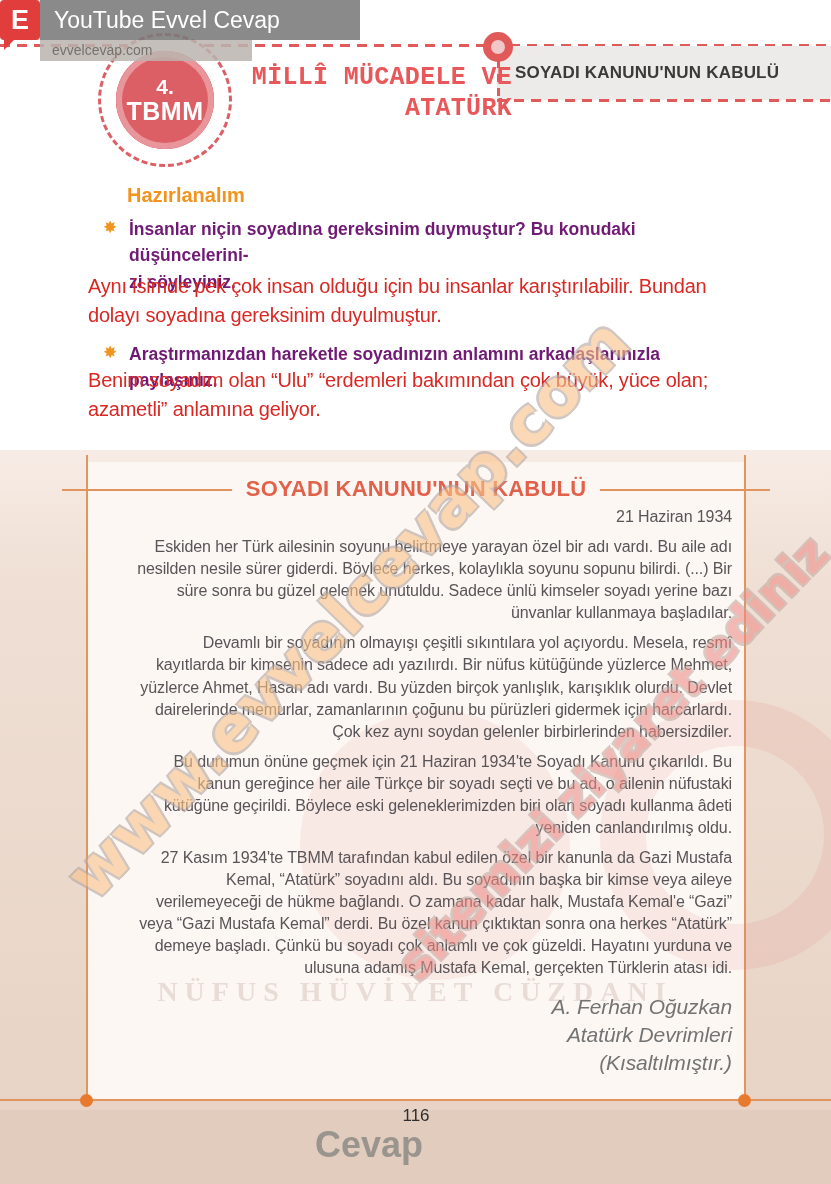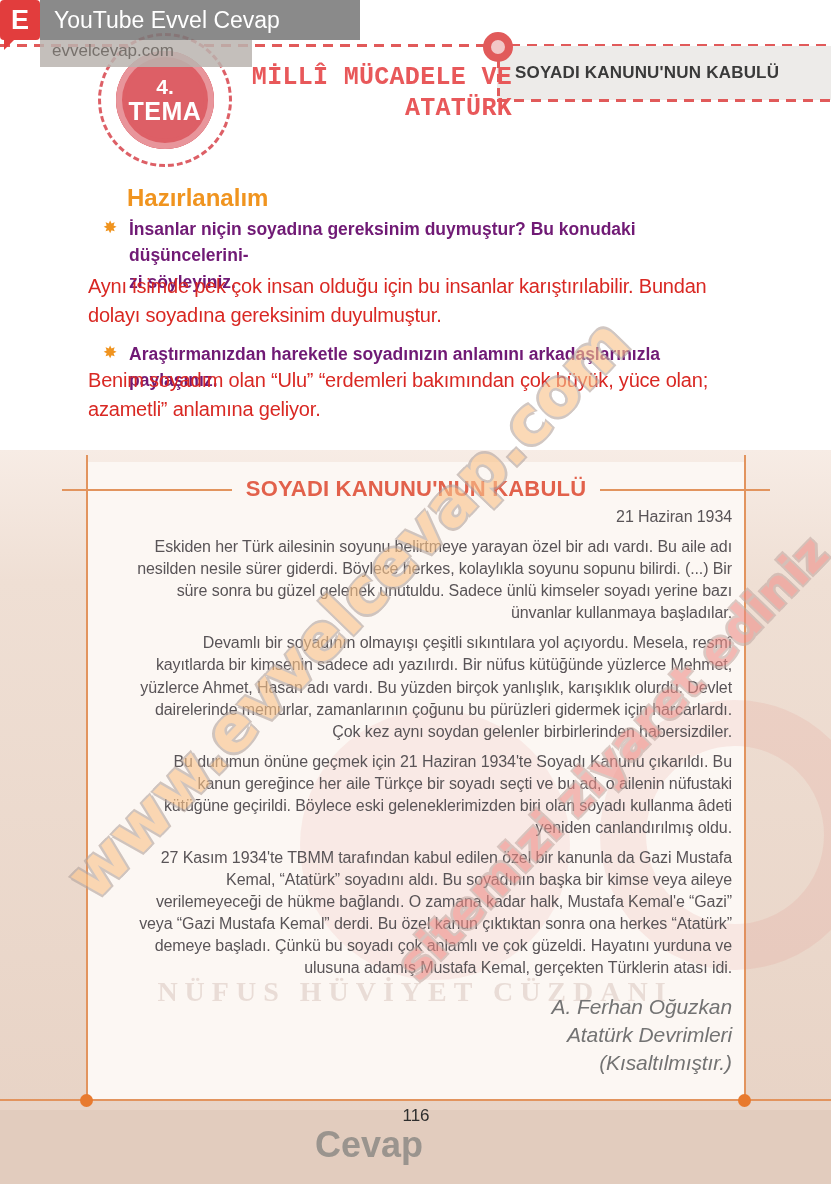--- a/index.html
+++ b/index.html
@@ -22,23 +22,23 @@
     position:absolute; left:4px; top:39px; width:0; height:0;
     border-top:11px solid #e23d3d; border-right:11px solid transparent;
   }
   .banner-title {
     position:absolute; left:40px; top:0; width:306px; height:40px;
     background:rgba(122,122,122,0.88); color:#ffffff;
     font-size:23px; line-height:40px; padding-left:14px;
     font-family:"Liberation Sans", sans-serif; white-space:nowrap;
   }
   .banner-sub {
-    position:absolute; left:40px; top:40px; width:200px; height:27px;
+    position:absolute; left:40px; top:40px; width:200px; height:21px;
     background:rgba(186,180,175,0.85); color:#77716c;
-    font-size:17px; line-height:21px; padding-left:12px;
+    font-size:14px; line-height:21px; padding-left:12px;
     font-family:"Liberation Sans", sans-serif; white-space:nowrap;
   }
 
   
   .dash-main {
     position:absolute; left:0; top:44px; width:831px; height:3px; z-index:4;
     background:repeating-linear-gradient(90deg,#e15a5a 0 10px, transparent 10px 17px);
   }
   .lesson-header {
     position:absolute; left:497px; top:46px; width:334px; height:54px;
@@ -79,21 +79,21 @@
   .unit-title {
     position:absolute; left:250px; top:62px; width:262px; z-index:6;
     text-align:right; color:#e8585a; font-weight:bold; font-size:25px;
     line-height:1.25; letter-spacing:0.3px; white-space:pre-line;
     font-family:Liberation Mono, monospace;
   }
 
   
   .prepare-heading {
     position:absolute; left:127px; top:184px;
-    color:#f0941f; font-weight:bold; font-size:24px;
+    color:#f0941f; font-weight:bold; font-size:20px;
     font-family:"Liberation Sans", sans-serif;
   }
   .q-item { position:absolute; left:103px; width:640px; }
   .q1 { top:216px; }
   .q2 { top:341px; }
   .q-star { position:absolute; left:0; top:1px; color:#f0941f; font-size:17px; }
   .q-text {
     margin-left:26px; font-family:"Liberation Sans", sans-serif;
     font-weight:bold; color:#701a75; font-size:17.5px; line-height:1.5;
     white-space:pre-line;
@@ -214,21 +214,21 @@
   <div class="lesson-header">
     <span class="lesson-header-text">SOYADI KANUNU'NUN KABULÜ</span>
   </div>
   <div class="hdr-line-bottom"></div>
   <div class="hdr-line-left"></div>
   <div class="node-circle"></div>
 
   <div class="tema-badge">
     <div class="tema-inner">
       <span class="tema-number">4.</span>
-      <span class="tema-label">TEMA</span>
+      <span class="tema-label">TBMM</span>
     </div>
   </div>
   <div class="unit-title">MİLLÎ MÜCADELE VE
 ATATÜRK</div>
 
   <div class="banner">
     <div class="banner-title">YouTube Evvel Cevap</div>
     <div class="banner-sub">evvelcevap.com</div>
     <div class="banner-logo">E</div>
     <div class="banner-logo-tail"></div>

